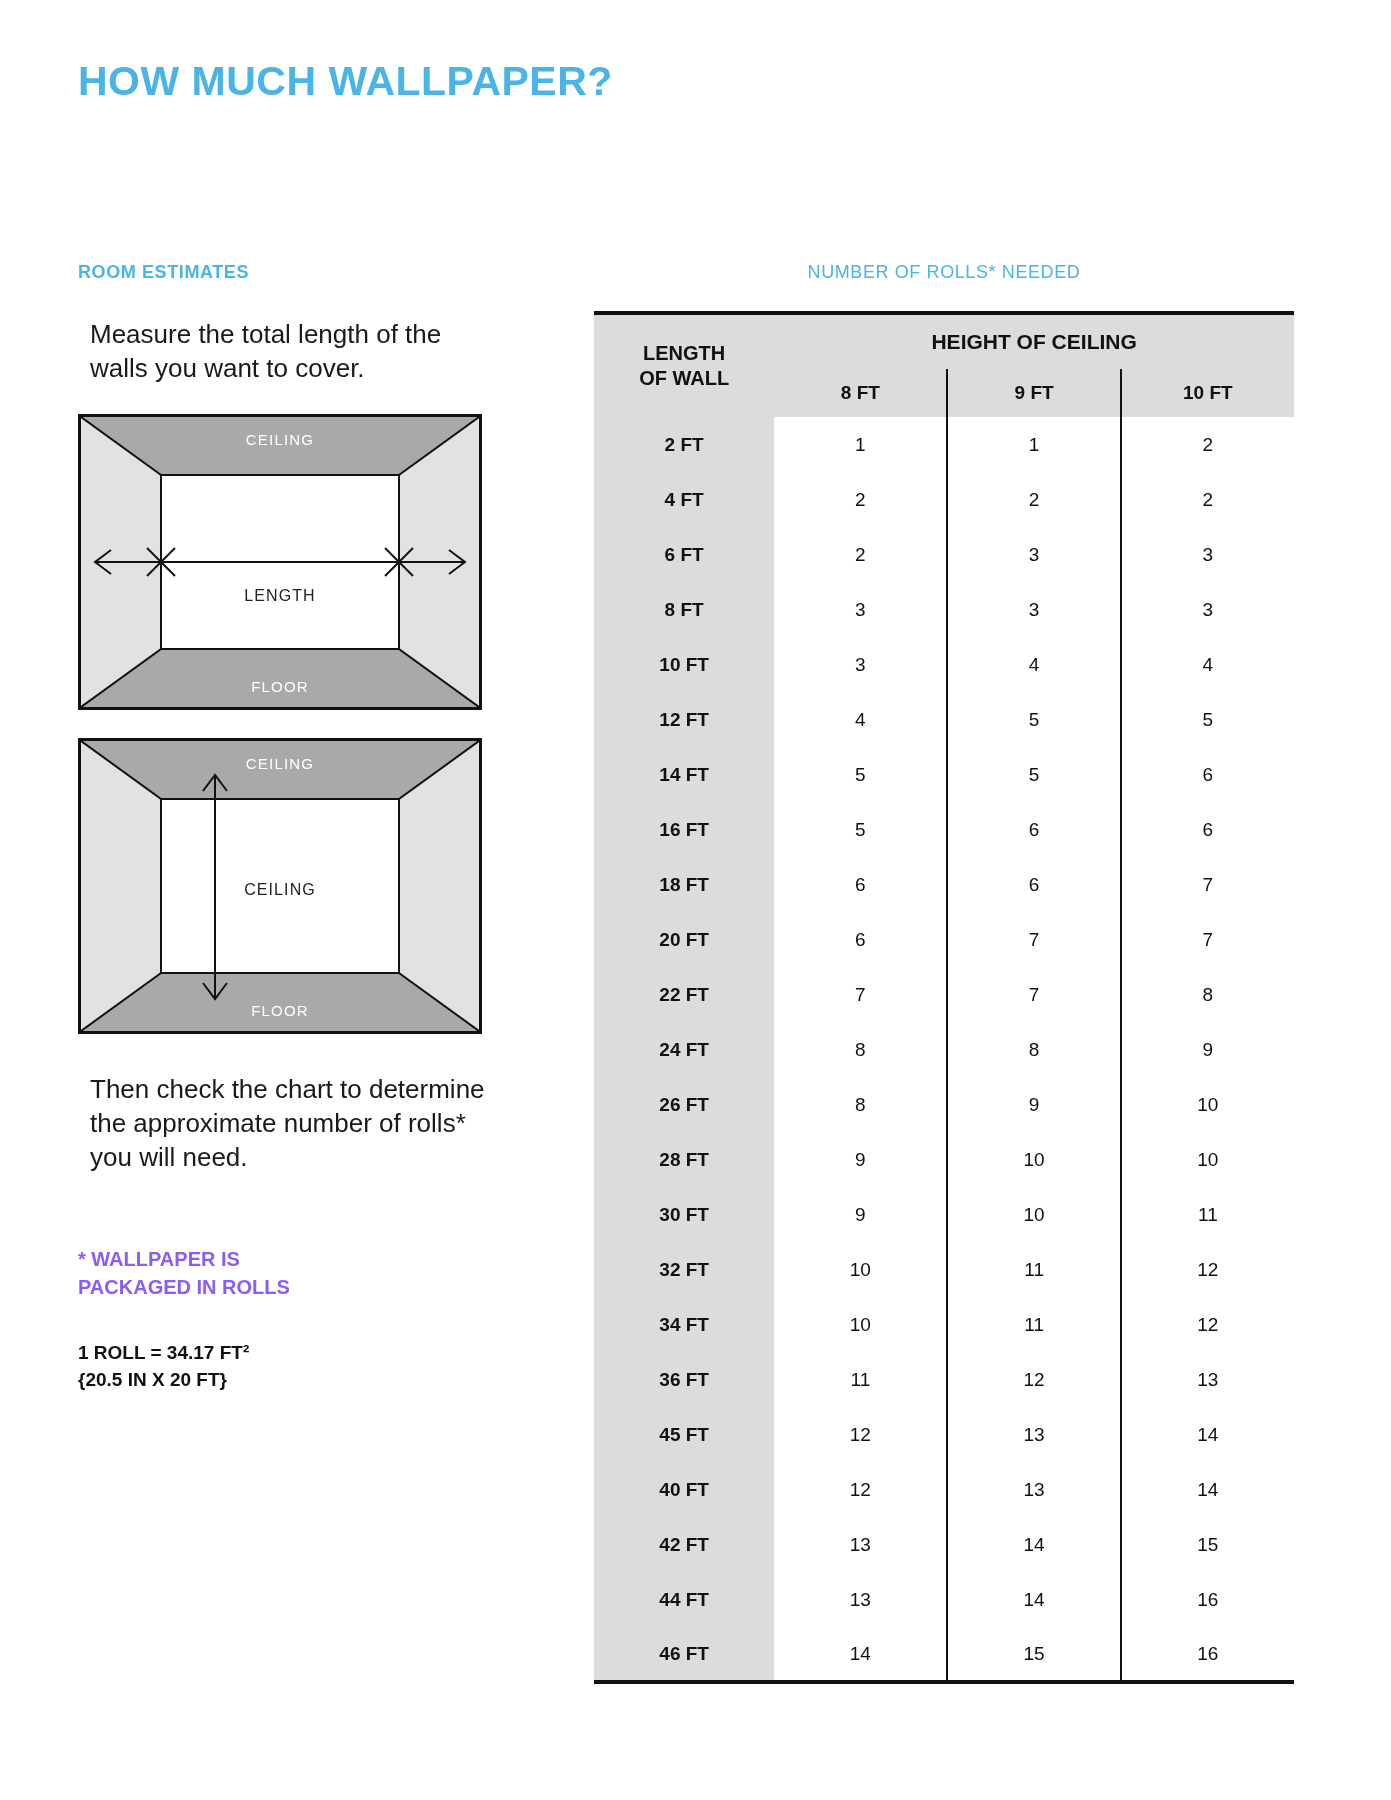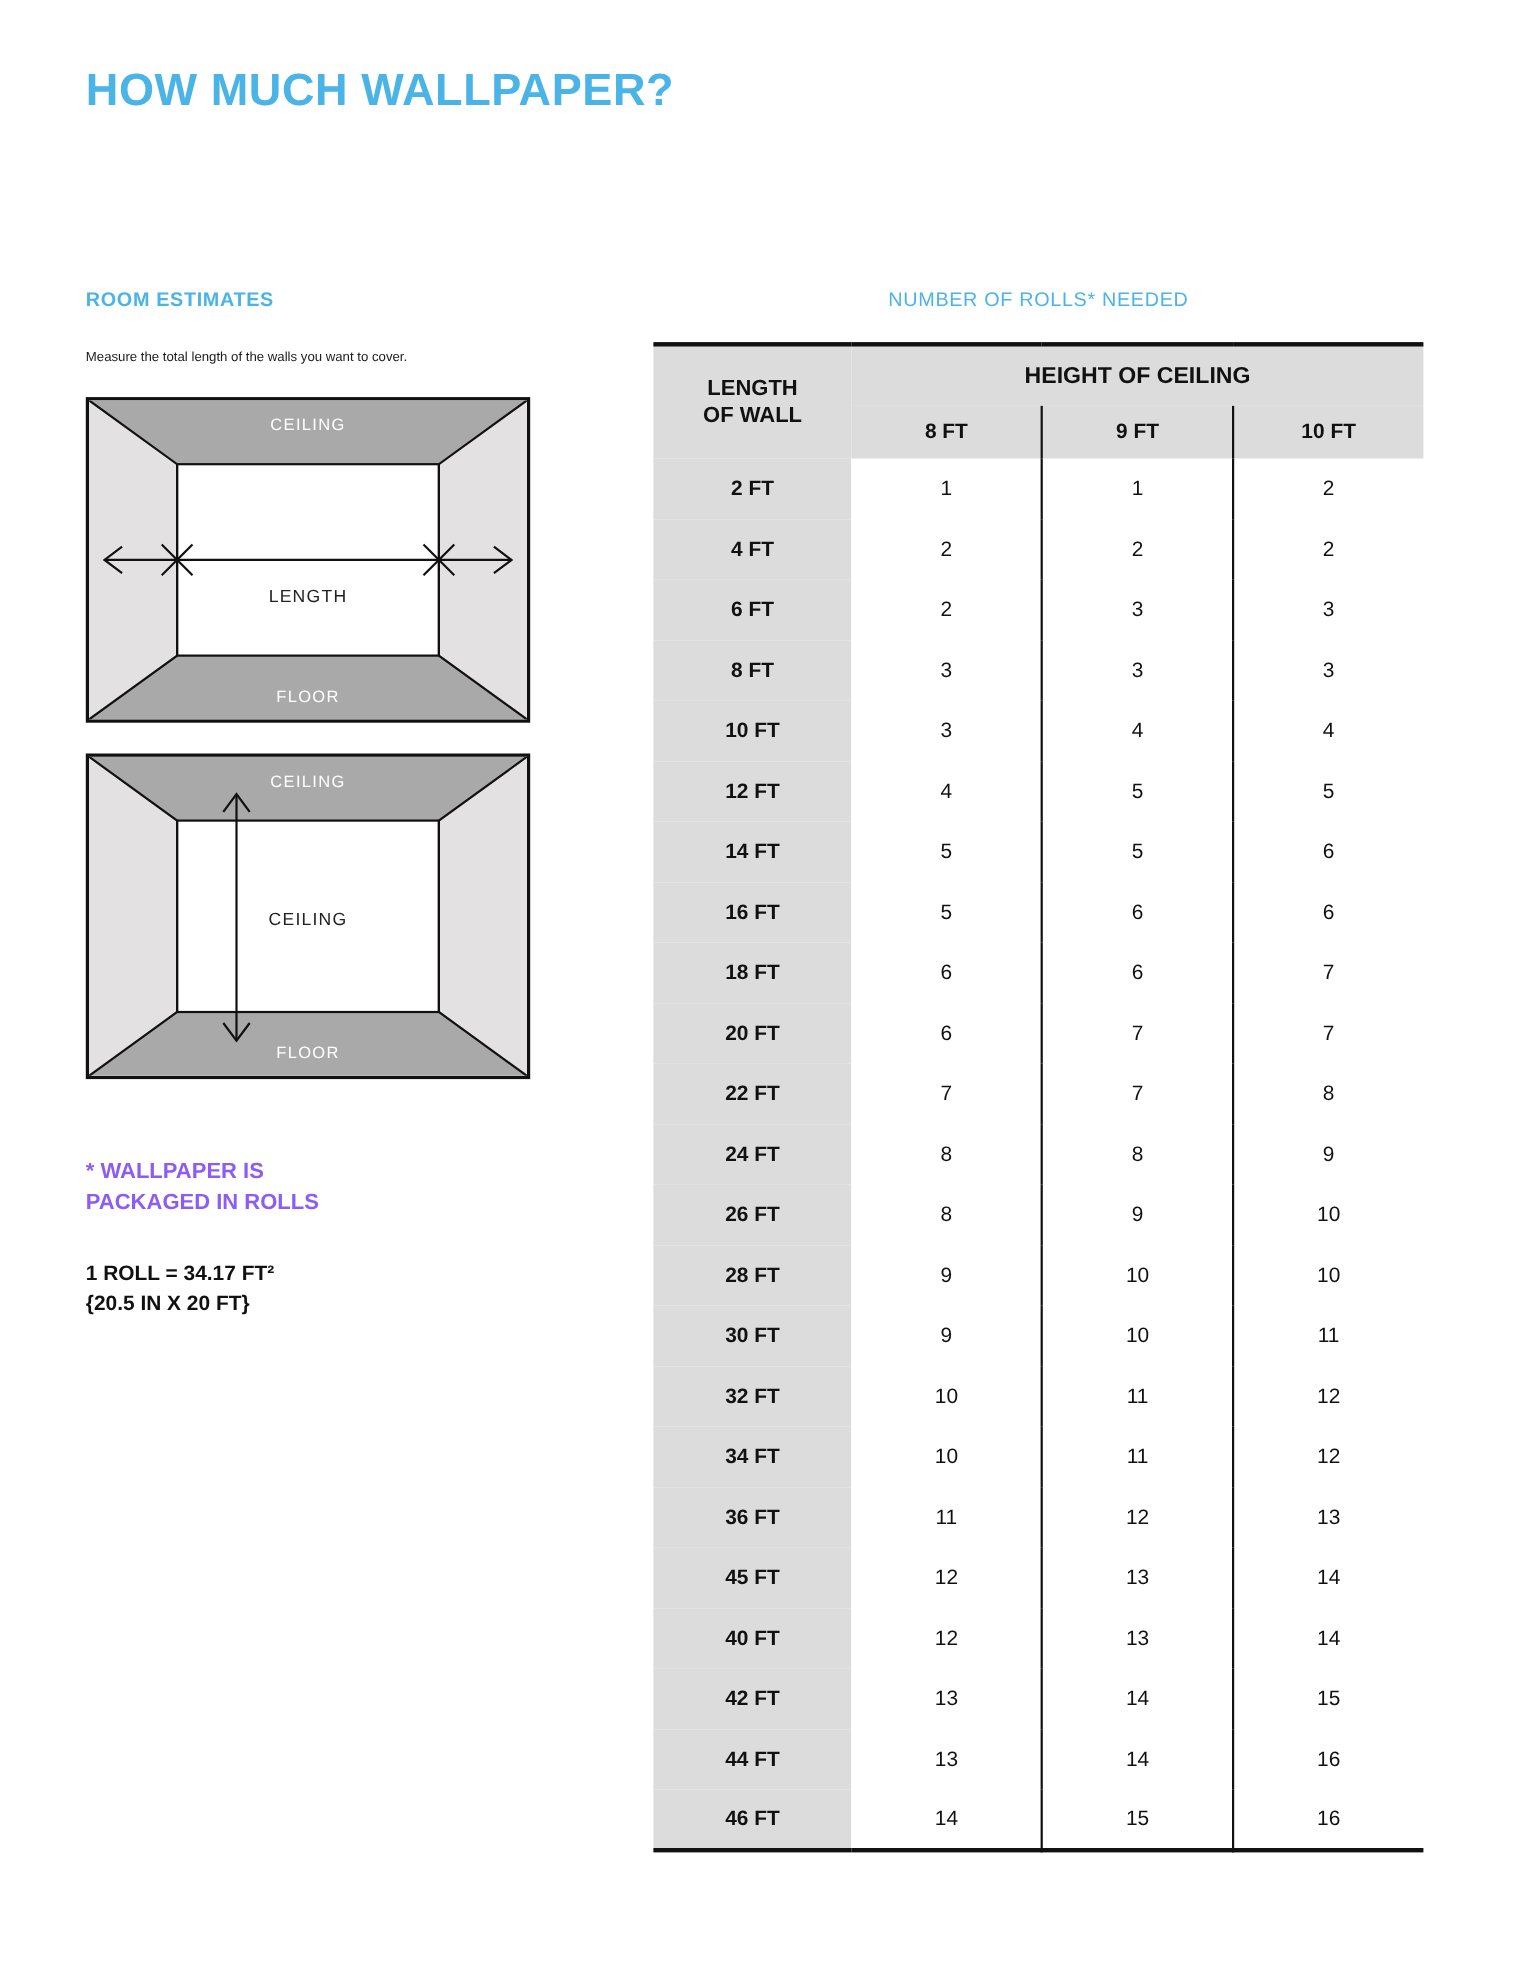--- a/index.html
+++ b/index.html
@@ -35,24 +35,24 @@
     width: 420px;
   }
   .section-head {
     font-size: 18px;
     font-weight: bold;
     color: #4bb4e6;
     letter-spacing: 0.6px;
     margin: 0 0 34px 0;
   }
   .para {
-    font-size: 12px;
+    font-size: 26px;
     line-height: 1.32;
     color: #1a1a1a;
-    margin: 0;
+    margin: 12px;
   }
 
   
   .room {
     position: relative;
     width: 404px;
     height: 296px;
     margin: 28px 0 0 0;
     border: 3px solid #111;
     background: #ffffff;
@@ -234,20 +234,21 @@
 
         <line x1="134" y1="34" x2="134" y2="258" stroke="#111" stroke-width="2"></line>
         <polyline points="122,50 134,34 146,50" fill="none" stroke="#111" stroke-width="2"></polyline>
         <polyline points="122,242 134,258 146,242" fill="none" stroke="#111" stroke-width="2"></polyline>
       </svg>
       <div class="room-label ceiling">CEILING</div>
       <div class="room-label floor">FLOOR</div>
       <div class="room-center-label" style="top:140px;">CEILING</div>
     </div>
 
+    <p class="para" style="margin-top:38px;">Then check the chart to determine the approximate number of rolls* you will need.</p>
 
     <div class="footnote" style="margin-top:70px;">* WALLPAPER IS
    PACKAGED IN ROLLS</div>
 
     <div class="roll-info" style="margin-top:38px;">1 ROLL = 34.17 FT²
 {20.5 IN X 20 FT}</div>
 
   </div>
 
   <div class="table-wrap">

